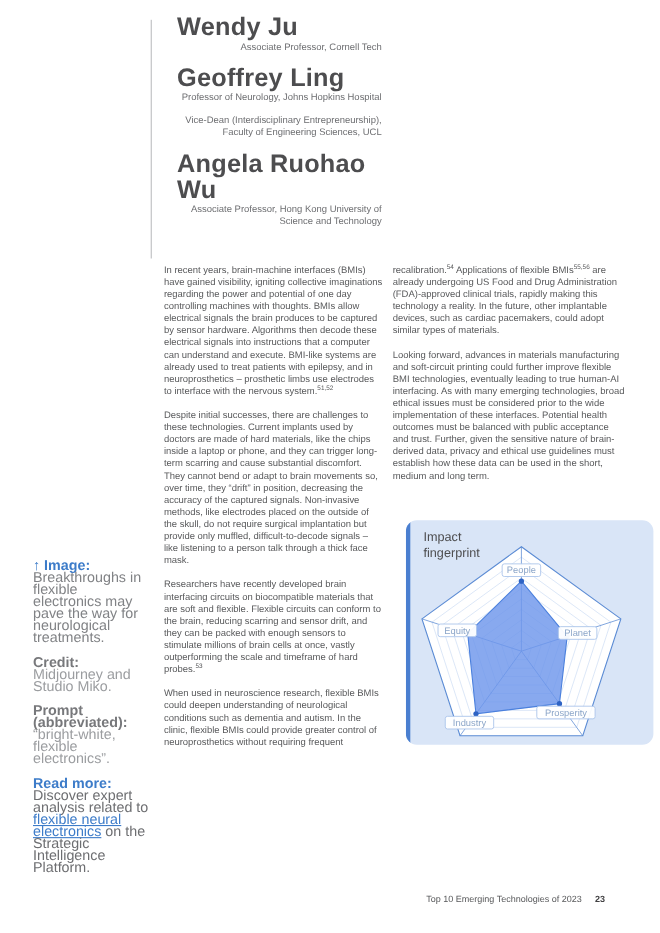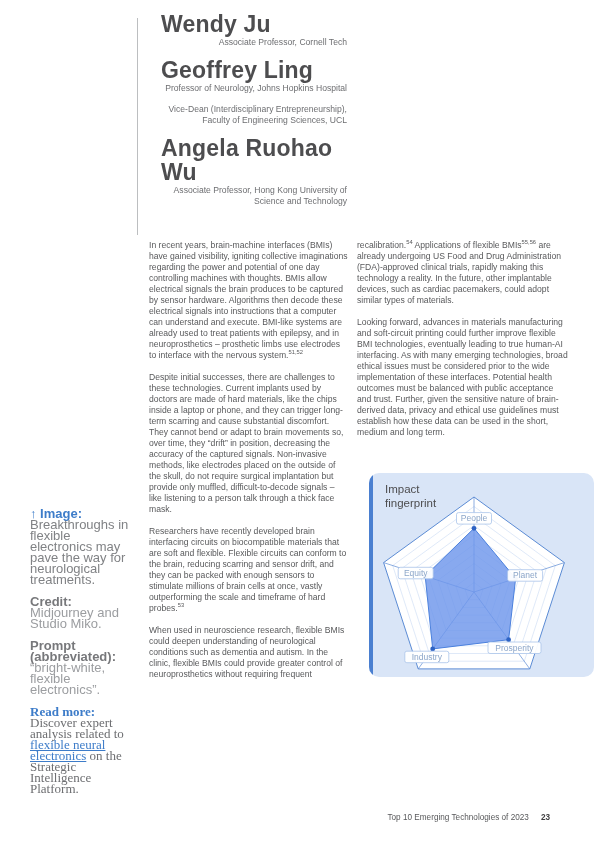--- a/index.html
+++ b/index.html
@@ -77,21 +77,21 @@
       <span class="blue-label">↑ Image:</span>
       <span>Breakthroughs in flexible electronics may pave the way for neurological treatments.</span>
     </p>
     <p class="light-text">
       <span class="gray-label">Credit:</span><span> Midjourney and Studio Miko.</span>
     </p>
     <p class="light-text">
       <span class="gray-label">Prompt (abbreviated):</span><br>
       <span>“bright-white, flexible electronics”.</span>
     </p>
-    <p style="margin-bottom:0;font-family:Liberation Serif, serif;">
+    <p style="margin-bottom:0;">
       <span class="blue-label">Read more:</span>
       <span class="readmore-text">Discover expert analysis related to </span><a href="#">flexible neural electronics</a><span class="readmore-text"> on the Strategic Intelligence Platform.</span>
     </p>
   </aside>
 
   <section class="impact-panel">
     <div class="panel-bar"></div>
     <div class="panel-title">Impact fingerprint</div>
     <svg class="radar-svg" id="radar" width="225" height="240" viewBox="0 0 225 240">
         <polygon points="105.0,24.0 195.4,89.6 160.8,195.9 49.2,195.9 14.6,89.6" fill="#ffffff" stroke="none"></polygon>

